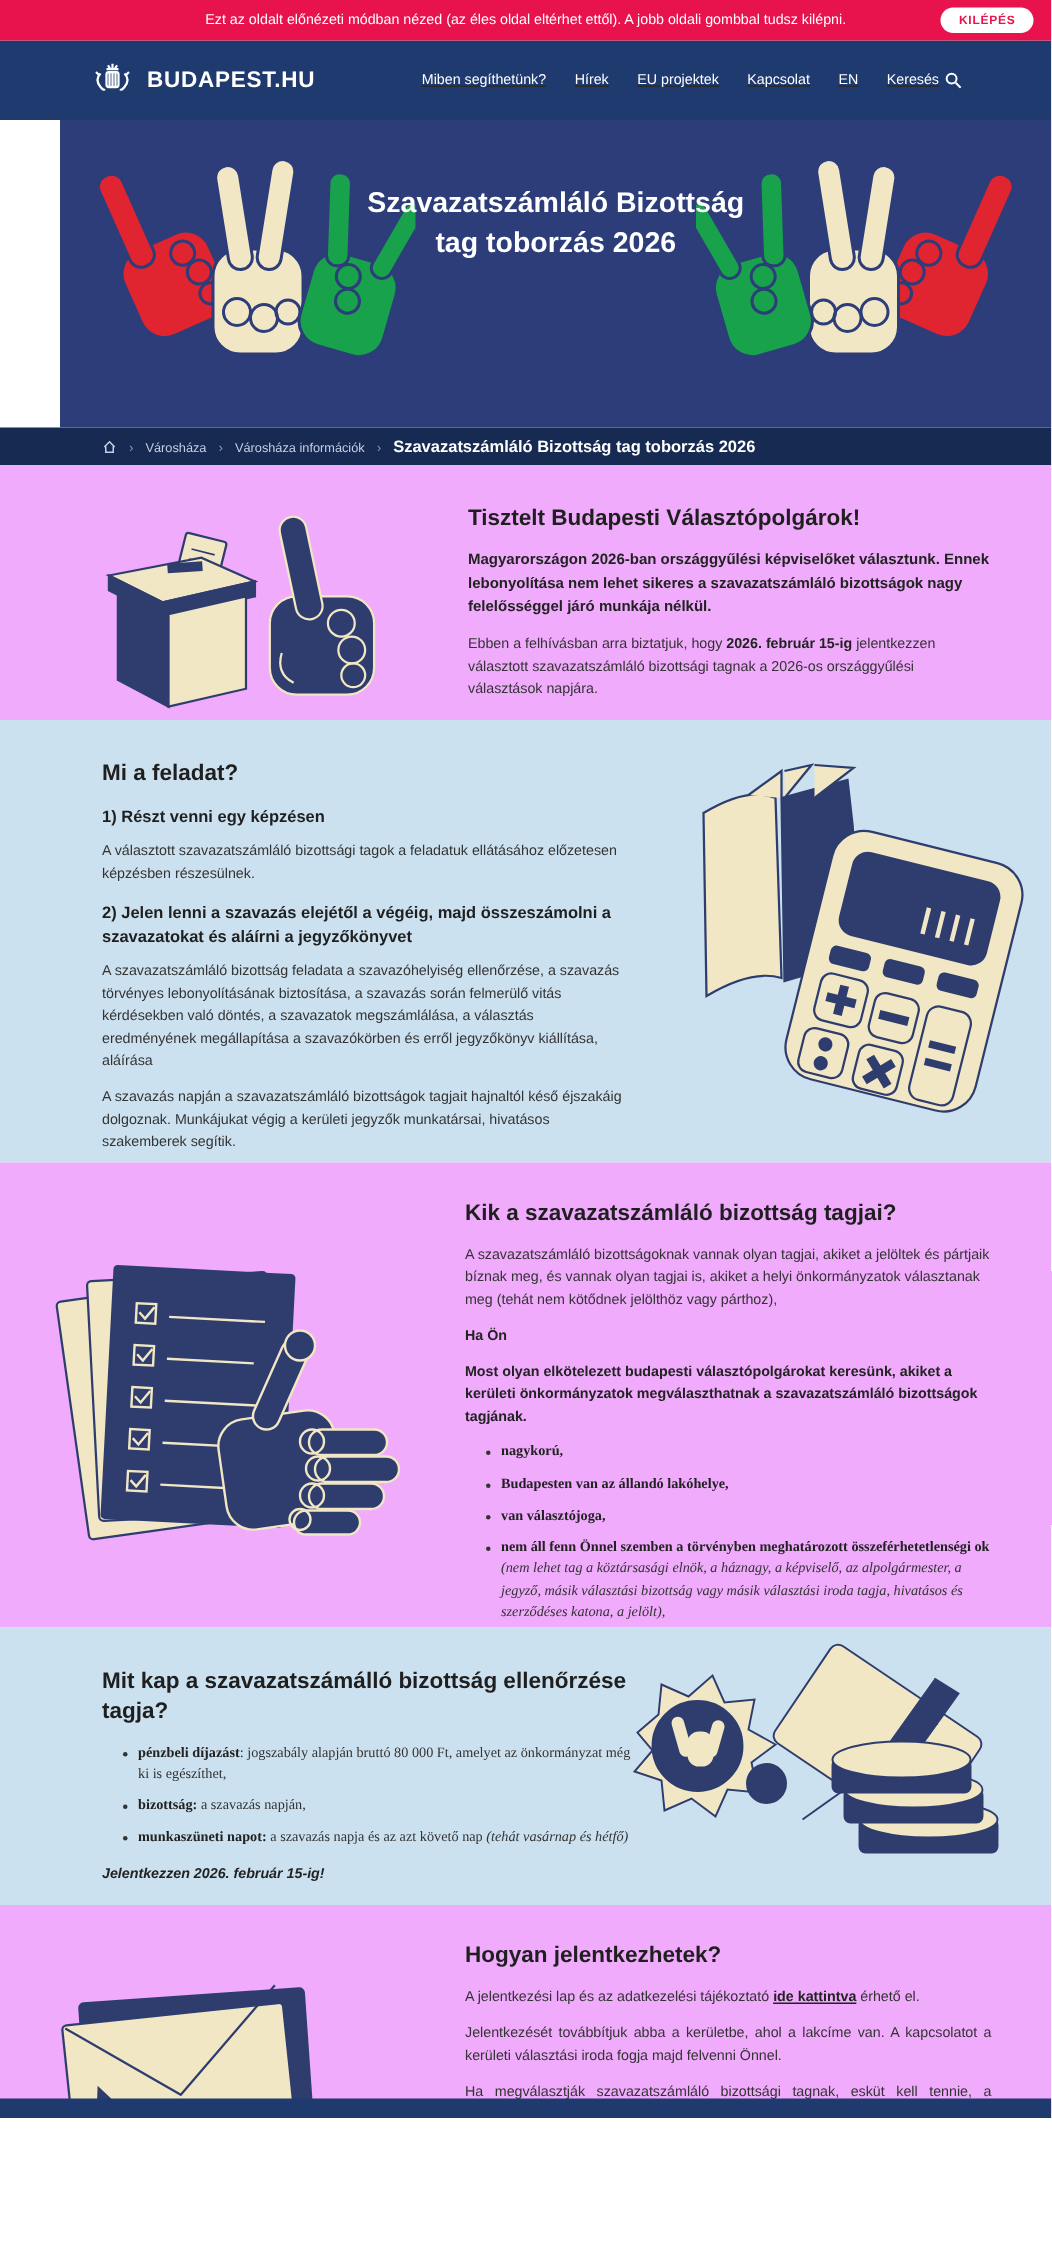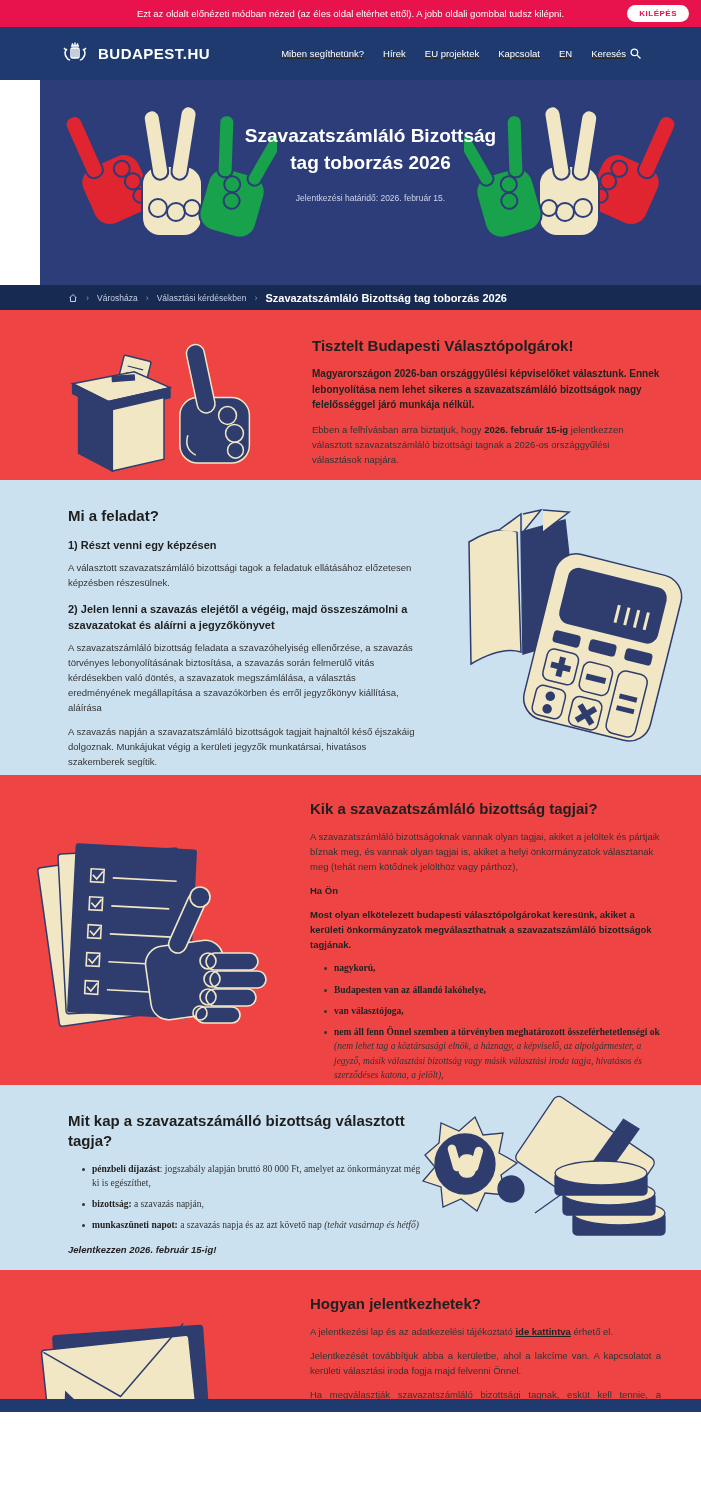--- a/index.html
+++ b/index.html
@@ -30,21 +30,21 @@
   .hands.right { right:22px; transform:scaleX(-1); }
 
   
   .crumb { height:25px; background:#162A52; display:flex; align-items:center; gap:8px; padding:0 68px; }
   .crumb a { color:#c7cfe4; font-size:8.5px; text-decoration:none; cursor:pointer; }
   .crumb .sep { color:#8a97bd; font-size:9px; }
   .crumb .current { color:#fff; font-weight:bold; font-size:11px; }
 
   
   section { position:relative; overflow:hidden; }
-  .s-white { background:#ef4444; }
+  .s-white { background:#f0abfc; }
   .s-blue  { background:#CCE1EF; }
   h2 { font-size:15px; color:#1f1f1f; margin-bottom:10px; line-height:1.35; }
   h3 { font-size:11px; color:#1f1f1f; margin:12px 0 6px; line-height:1.45; }
   p  { font-size:9.5px; line-height:1.58; color:#333; margin-bottom:9px; }
   .lead { font-weight:bold; font-size:10px; color:#222; line-height:1.55; }
   .bold { font-weight:bold; color:#222; }
   .just { text-align:justify; }
   ul { list-style:none; margin:4px 0 9px 14px;font-family:Liberation Serif, serif; }
   li { font-size:9.5px; line-height:1.5; margin-bottom:7px; position:relative; padding-left:10px; color:#333; }
   li::before { content:""; position:absolute; left:0; top:6px; width:3px; height:3px; border-radius:50%; background:#333; }
@@ -166,31 +166,30 @@
         <rect x="16" y="6" width="15" height="62" rx="7" fill="#17A24B" transform="rotate(-14 24 37)"></rect>
         <rect x="58" y="12" width="14" height="56" rx="7" fill="#17A24B" transform="rotate(14 65 40)"></rect>
         <circle cx="40" cy="72" r="8" fill="none"></circle>
         <circle cx="44" cy="88" r="8" fill="none"></circle>
       </g>
     </svg>
     <div class="hero-title">
       <div>Szavazatszámláló Bizottság</div>
       <div>tag toborzás 2026</div>
     </div>
-    <div class="hero-sub">Jelentkezési határidő: 2026. február 15.</div>
   </div>
 
   <div class="crumb">
     <svg width="10" height="10" viewBox="0 0 20 20">
       <path d="M3 10 L10 3 L17 10 M5 9 v8 h10 v-8" fill="none" stroke="#c7cfe4" stroke-width="2"></path>
     </svg>
     <span class="sep">›</span>
     <a>Városháza</a>
     <span class="sep">›</span>
-    <a>Választási kérdésekben</a>
+    <a>Városháza információk</a>
     <span class="sep">›</span>
     <span class="current">Szavazatszámláló Bizottság tag toborzás 2026</span>
   </div>
 
   <section class="s1 s-white">
     <svg class="s1-ill" viewBox="0 0 242 145">
       <g stroke="#2E3D6E" stroke-width="1.5">
         <rect x="78" y="22" width="28" height="30" rx="2" fill="#F2E7C5" transform="rotate(14 92 37)"></rect>
         <path d="M84 32 h16 M84 39 h16 M84 46 h12" stroke-width="1.2" transform="rotate(14 92 37)"></path>
         <polygon points="30,48 92,36 128,52 66,66" fill="#F2E7C5"></polygon>
@@ -306,21 +305,21 @@
         <li><span class="bold">Budapesten van az állandó lakóhelye,</span></li>
         <li><span class="bold">van választójoga,</span></li>
         <li><span class="bold">nem áll fenn Önnel szemben a törvényben meghatározott összeférhetetlenségi ok </span><span class="em">(nem lehet tag a köztársasági elnök, a háznagy, a képviselő, az alpolgármester, a jegyző, másik választási bizottság vagy másik választási iroda tagja, hivatásos és szerződéses katona, a jelölt),</span></li>
       </ul>
 
     </div>
   </section>
 
   <section class="s4 s-blue">
     <div class="s4-text">
-      <h2>Mit kap a szavazatszámálló bizottság választott tagja?</h2>
+      <h2>Mit kap a szavazatszámálló bizottság ellenőrzése tagja?</h2>
       <ul>
         <li><span class="bold">pénzbeli díjazást</span><span>: jogszabály alapján bruttó 80 000 Ft, amelyet az önkormányzat még ki is egészíthet,</span></li>
         <li><span class="bold">bizottság:</span><span> a szavazás napján,</span></li>
         <li><span class="bold">munkaszüneti napot:</span><span> a szavazás napja és az azt követő nap </span><span class="em">(tehát vasárnap és hétfő)</span></li>
       </ul>
       <p class="closing">Jelentkezzen 2026. február 15-ig!</p>
     </div>
     <svg class="s4-ill" width="290" height="172" viewBox="0 0 290 172">
       <g stroke="#2E3D6E" stroke-width="1.3">
         <rect x="118" y="28" width="120" height="78" rx="6" fill="#F2E7C5" transform="rotate(34 178 67)"></rect>

